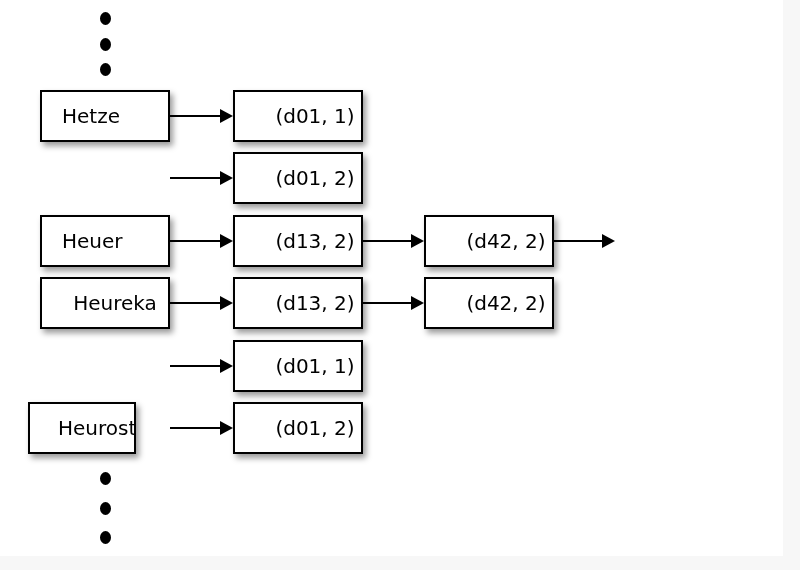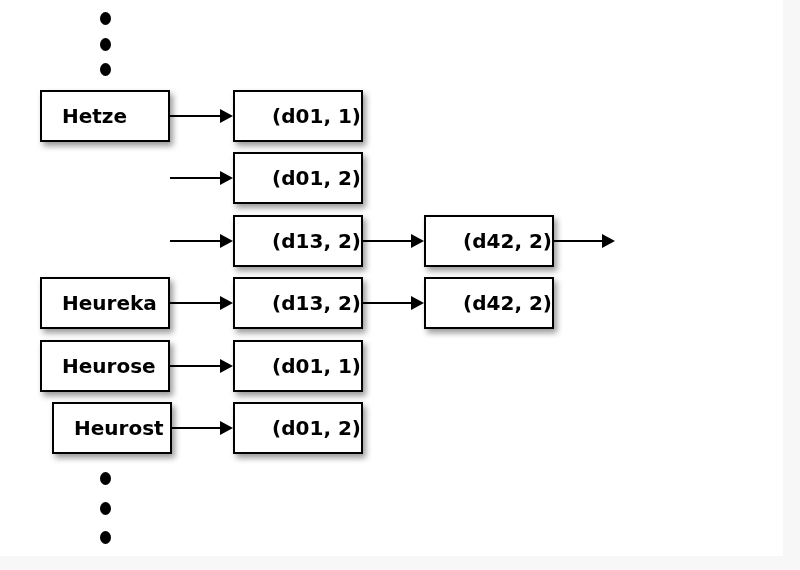--- a/index.html
+++ b/index.html
@@ -15,21 +15,20 @@
     font-family: "DejaVu Sans", sans-serif;
     overflow: hidden;
   }
   #page {
     position: absolute;
     left: 0;
     top: 0;
     width: 783px;
     height: 556px;
     background: #ffffff;
-    font-weight: bold;
   }
 
   .node {
     position: absolute;
     box-sizing: border-box;
     background: #ffffff;
     border: 2px solid #000000;
     box-shadow: 3px 4px 6px rgba(0,0,0,0.40);
     display: flex;
     align-items: center;
@@ -41,21 +40,21 @@
     line-height: 1;
     white-space: nowrap;
   }
   .node.word {
     justify-content: flex-start;
   }
   .node.word .label {
     padding-left: 20px;
   }
   .node.tuple {
-    justify-content: flex-end;
+    justify-content: center;
     padding-left: 18px;
   }
   .node.tuple .label {
     padding-left: 16px;
   }
 
   .edge {
     position: absolute;
     height: 14px;
   }
@@ -90,27 +89,27 @@
 <div id="canvas">
   <div id="page">
 
     <div class="dot" style="left:100px; top:12px;"></div>
     <div class="dot" style="left:100px; top:38px;"></div>
     <div class="dot" style="left:100px; top:63px;"></div>
 
     <div class="node word" style="left:40px; top:90px;  width:130px;">
       <span class="label">Hetze</span>
     </div>
-    <div class="node word" style="left:40px; top:277px; width:130px;">
+    <div class="node word" style="left:40px; top:215px; width:130px;">
+      <span class="label">Heuer</span>
+    </div>
+    <div class="node word" style="left:40px; top:277px; width:130px;justify-content:center;">
       <span class="label">Heureka</span>
     </div>
-    <div class="node word" style="left:40px; top:340px; width:130px;">
-      <span class="label">Heurose</span>
-    </div>
-    <div class="node word" style="left:52px; top:402px; width:120px;">
+    <div class="node word" style="left:28px; top:402px; width:108px;padding-left:8px;">
       <span class="label">Heurost</span>
     </div>
 
     <div class="edge" style="left:170px; top:109px; width:63px;">
       <div class="shaft" style="width:50px;"></div>
       <div class="head" style="left:50px;"></div>
     </div>
     <div class="edge" style="left:170px; top:171px; width:63px;">
       <div class="shaft" style="width:50px;"></div>
       <div class="head" style="left:50px;"></div>

